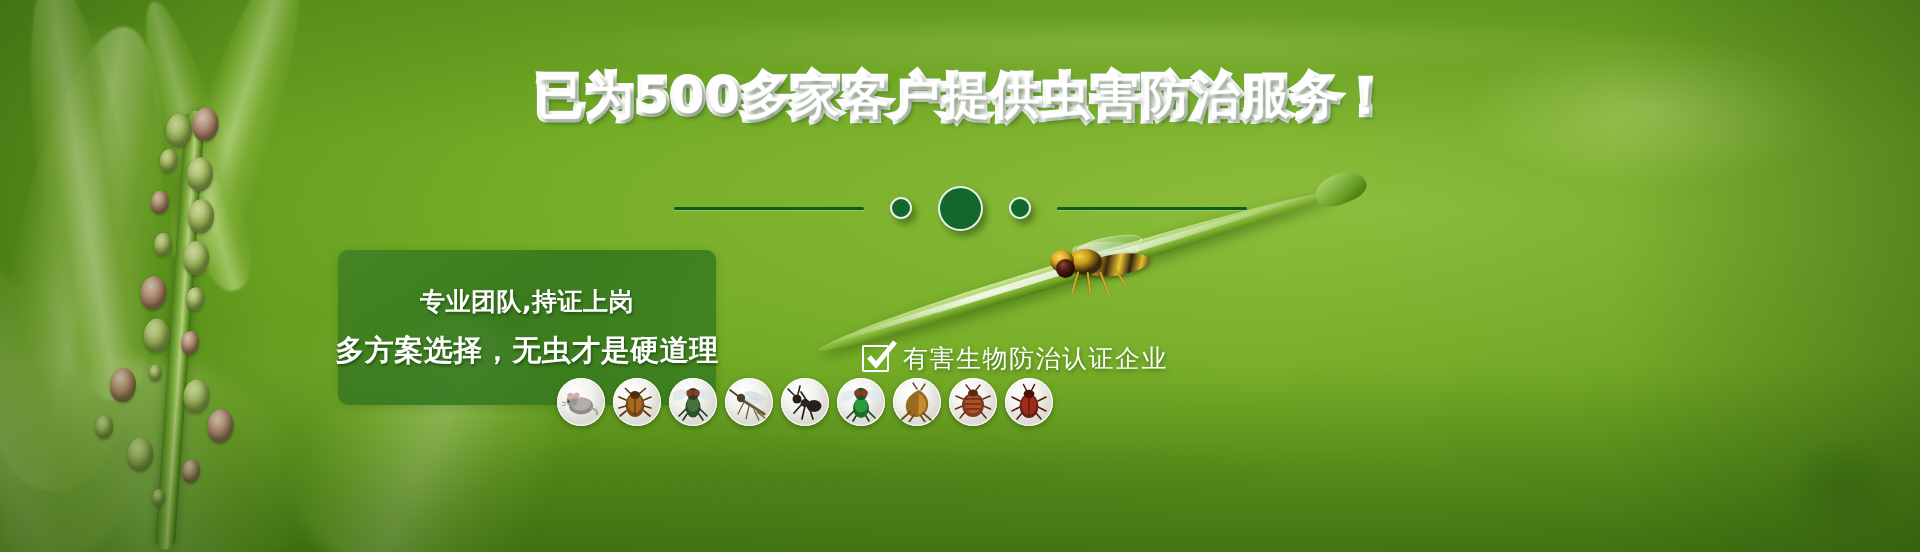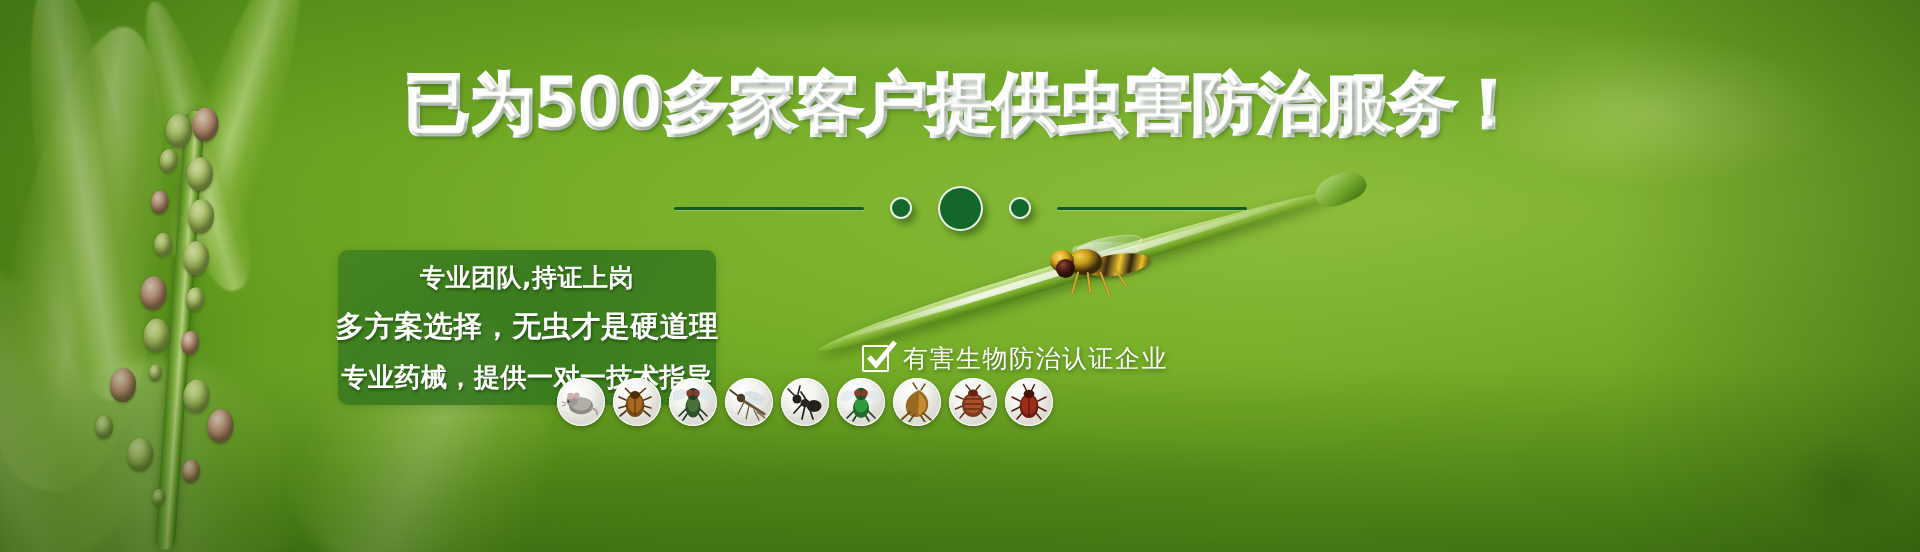--- a/index.html
+++ b/index.html
@@ -140,21 +140,21 @@
     box-shadow:0 0 1px rgba(40,30,5,.6);
   }
   .fly .l1{ left:40px; top:33px; height:24px; transform:rotate(16deg); }
   .fly .l2{ left:54px; top:34px; height:22px; transform:rotate(-7deg); }
   .fly .l3{ left:70px; top:33px; height:26px; transform:rotate(-22deg); }
   .fly .l4{ left:86px; top:30px; height:20px; transform:rotate(-34deg); }
 
   
   .headline{
     position:absolute; left:0; right:0; top:72px; text-align:center;
-    font-size:64px; line-height:1; font-weight:normal;
+    font-size:48px; line-height:1; font-weight:bold;
     letter-spacing:2px;
     font-family:"DejaVu Sans","Liberation Sans",sans-serif;
     color:#15612c;
     -webkit-text-stroke:7px #ffffff;
     paint-order:stroke fill;
     text-shadow:
       0 0 1px #ffffff,
       3px 4px 5px rgba(18,52,6,.55);
     white-space:nowrap;
     padding-left:8px;
@@ -296,21 +296,20 @@
     <div class="rule"></div>
     <div class="dot sm"></div>
     <div class="dot lg"></div>
     <div class="dot sm"></div>
     <div class="rule"></div>
   </div>
 
   <div class="panel">
     <div class="line l1">专业团队,持证上岗</div>
     <div class="line l2">多方案选择，无虫才是硬道理</div>
-    <div class="line l3">专业药械，提供一对一技术指导</div>
   </div>
 
   <div class="checklist">
     <div class="check-row">
       <span class="check-box">
         <svg viewBox="0 0 32 32" aria-hidden="true">
           <path d="M4 17 L11 25 L30 2" fill="none" stroke="#ffffff" stroke-width="5" stroke-linecap="butt" stroke-linejoin="miter"></path>
         </svg>
       </span>
       <span class="check-text">有害生物防治认证企业</span>

